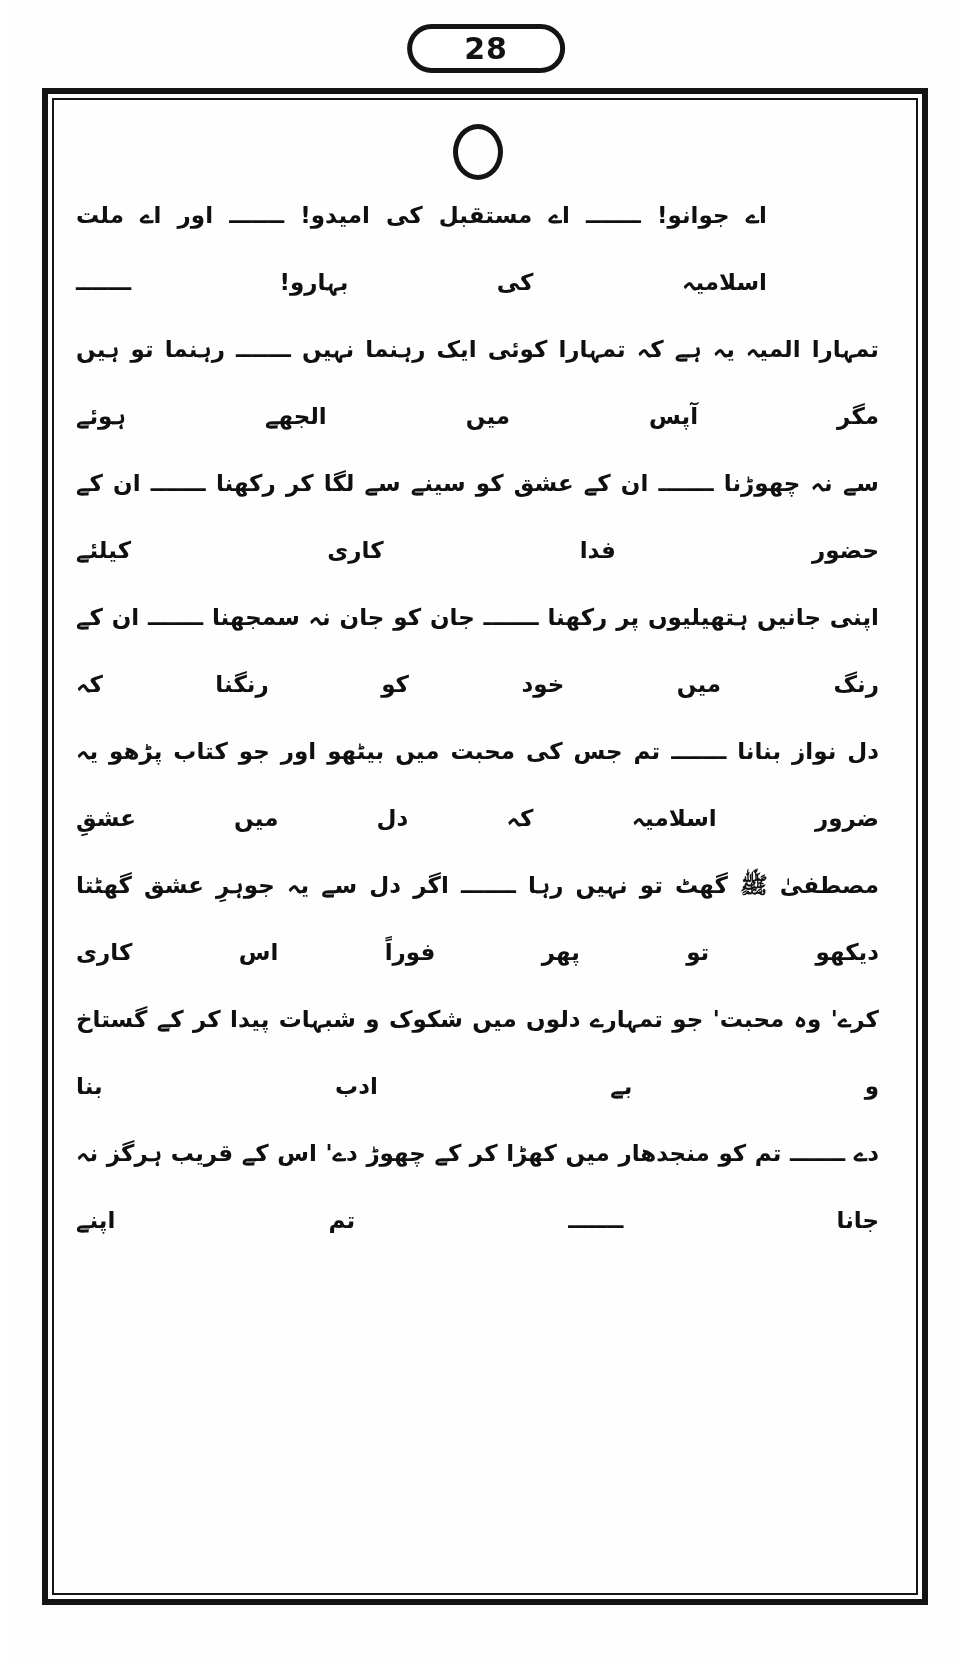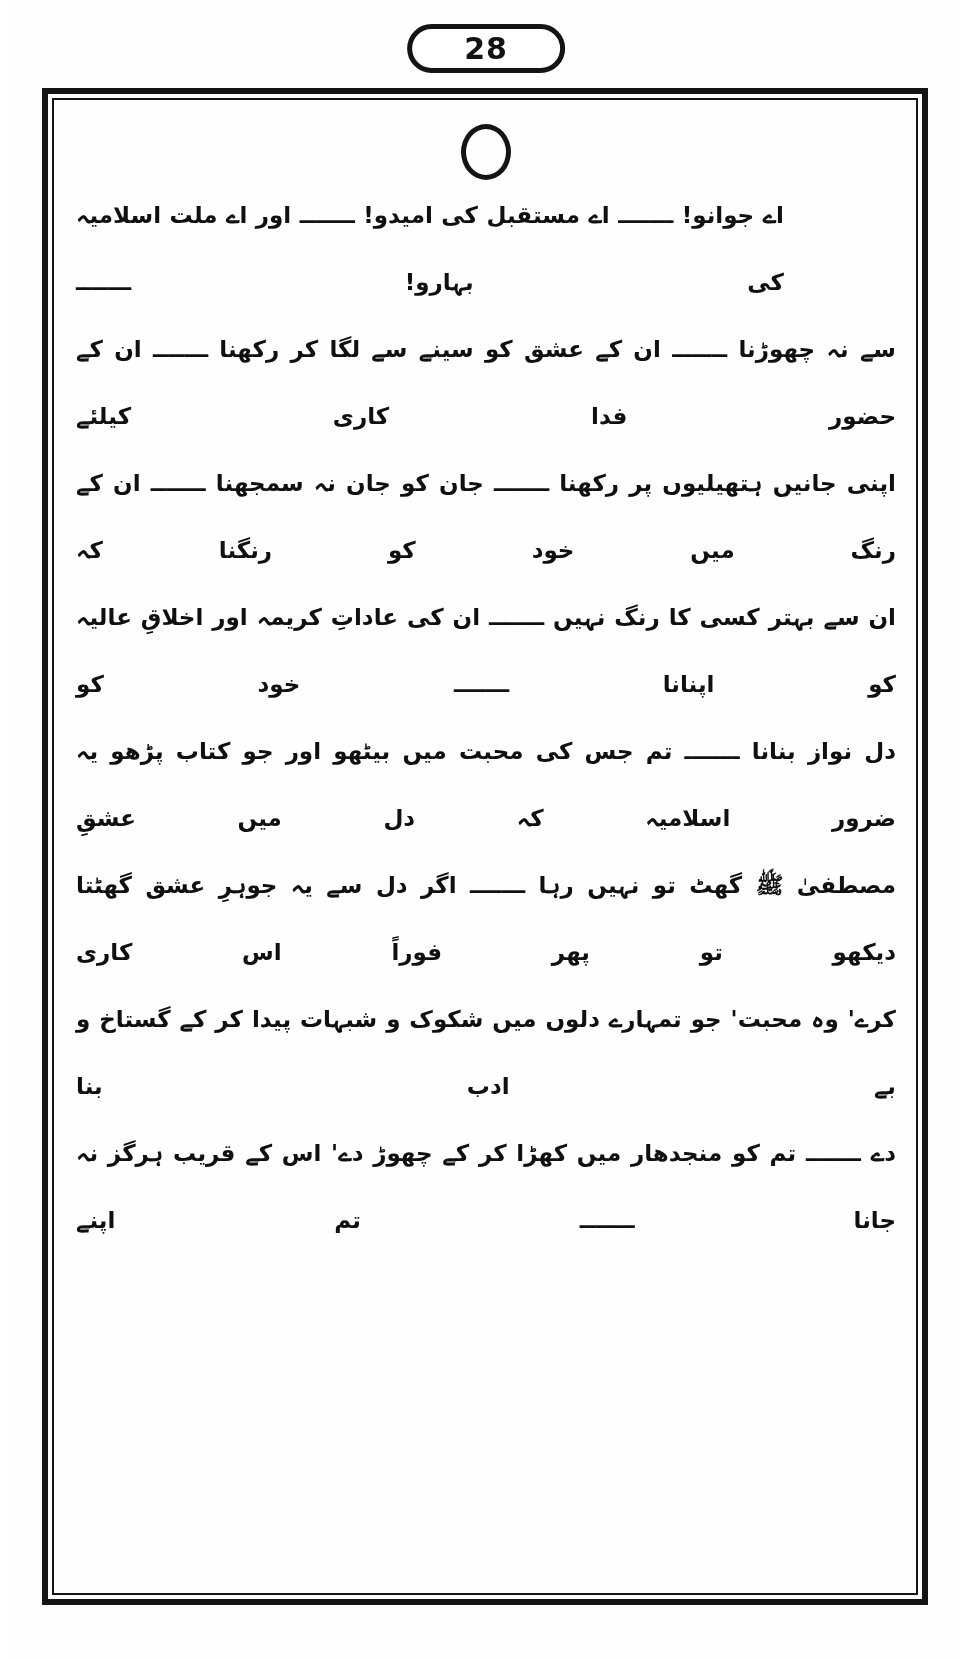--- a/index.html
+++ b/index.html
@@ -23,21 +23,21 @@
   .frame{
     position:absolute;left:30px;right:32px;top:88px;bottom:56px;
     border:6px solid #141414;
   }
   .frame-inner{
     position:absolute;left:4px;right:4px;top:4px;bottom:4px;
     border:2px solid #141414;
   }
   .content{
     position:absolute;inset:0;
-    padding:10px 20px 0 22px;
+    padding:10px 37px 0 22px;
     direction:rtl;
   }
   
   .circle-ornament{
     width:40px;height:46px;
     border:5px solid #141414;border-radius:50%;
     margin:14px auto 2px auto;
   }
   
   .prose{direction:rtl;}
@@ -59,23 +59,23 @@
   </div>
 
   <div class="frame">
     <div class="frame-inner">
       <div class="content">
 
         <div class="circle-ornament"></div>
 
         <div class="prose">
           <div class="prose-line first">اے جوانو! ـــــــ اے مستقبل کی امیدو! ـــــــ اور اے ملت اسلامیہ کی بہارو! ـــــــ</div>
+          <div class="prose-line">تمہارا المیہ یہ ہے کہ تمہارا کوئی ایک رہنما نہیں ـــــــ رہنما تو ہیں مگر آپس میں الجھے ہوئے</div>
           <div class="prose-line">سے نہ چھوڑنا ـــــــ ان کے عشق کو سینے سے لگا کر رکھنا ـــــــ ان کے حضور فدا کاری کیلئے</div>
           <div class="prose-line">اپنی جانیں ہتھیلیوں پر رکھنا ـــــــ جان کو جان نہ سمجھنا ـــــــ ان کے رنگ میں خود کو رنگنا کہ</div>
-          <div class="prose-line">ان سے بہتر کسی کا رنگ نہیں ـــــــ ان کی عاداتِ کریمہ اور اخلاقِ عالیہ کو اپنانا ـــــــ خود کو</div>
           <div class="prose-line">دل نواز بنانا ـــــــ تم جس کی محبت میں بیٹھو اور جو کتاب پڑھو یہ ضرور اسلامیہ کہ دل میں عشقِ</div>
           <div class="prose-line">مصطفیٰ ﷺ گھٹ تو نہیں رہا ـــــــ اگر دل سے یہ جوہرِ عشق گھٹتا دیکھو تو پھر فوراً اس کاری</div>
           <div class="prose-line">کرے' وہ محبت' جو تمہارے دلوں میں شکوک و شبہات پیدا کر کے گستاخ و بے ادب بنا</div>
           <div class="prose-line">دے ـــــــ تم کو منجدھار میں کھڑا کر کے چھوڑ دے' اس کے قریب ہرگز نہ جانا ـــــــ تم اپنے</div>
 
         </div>
 
       </div>
     </div>
   </div>

